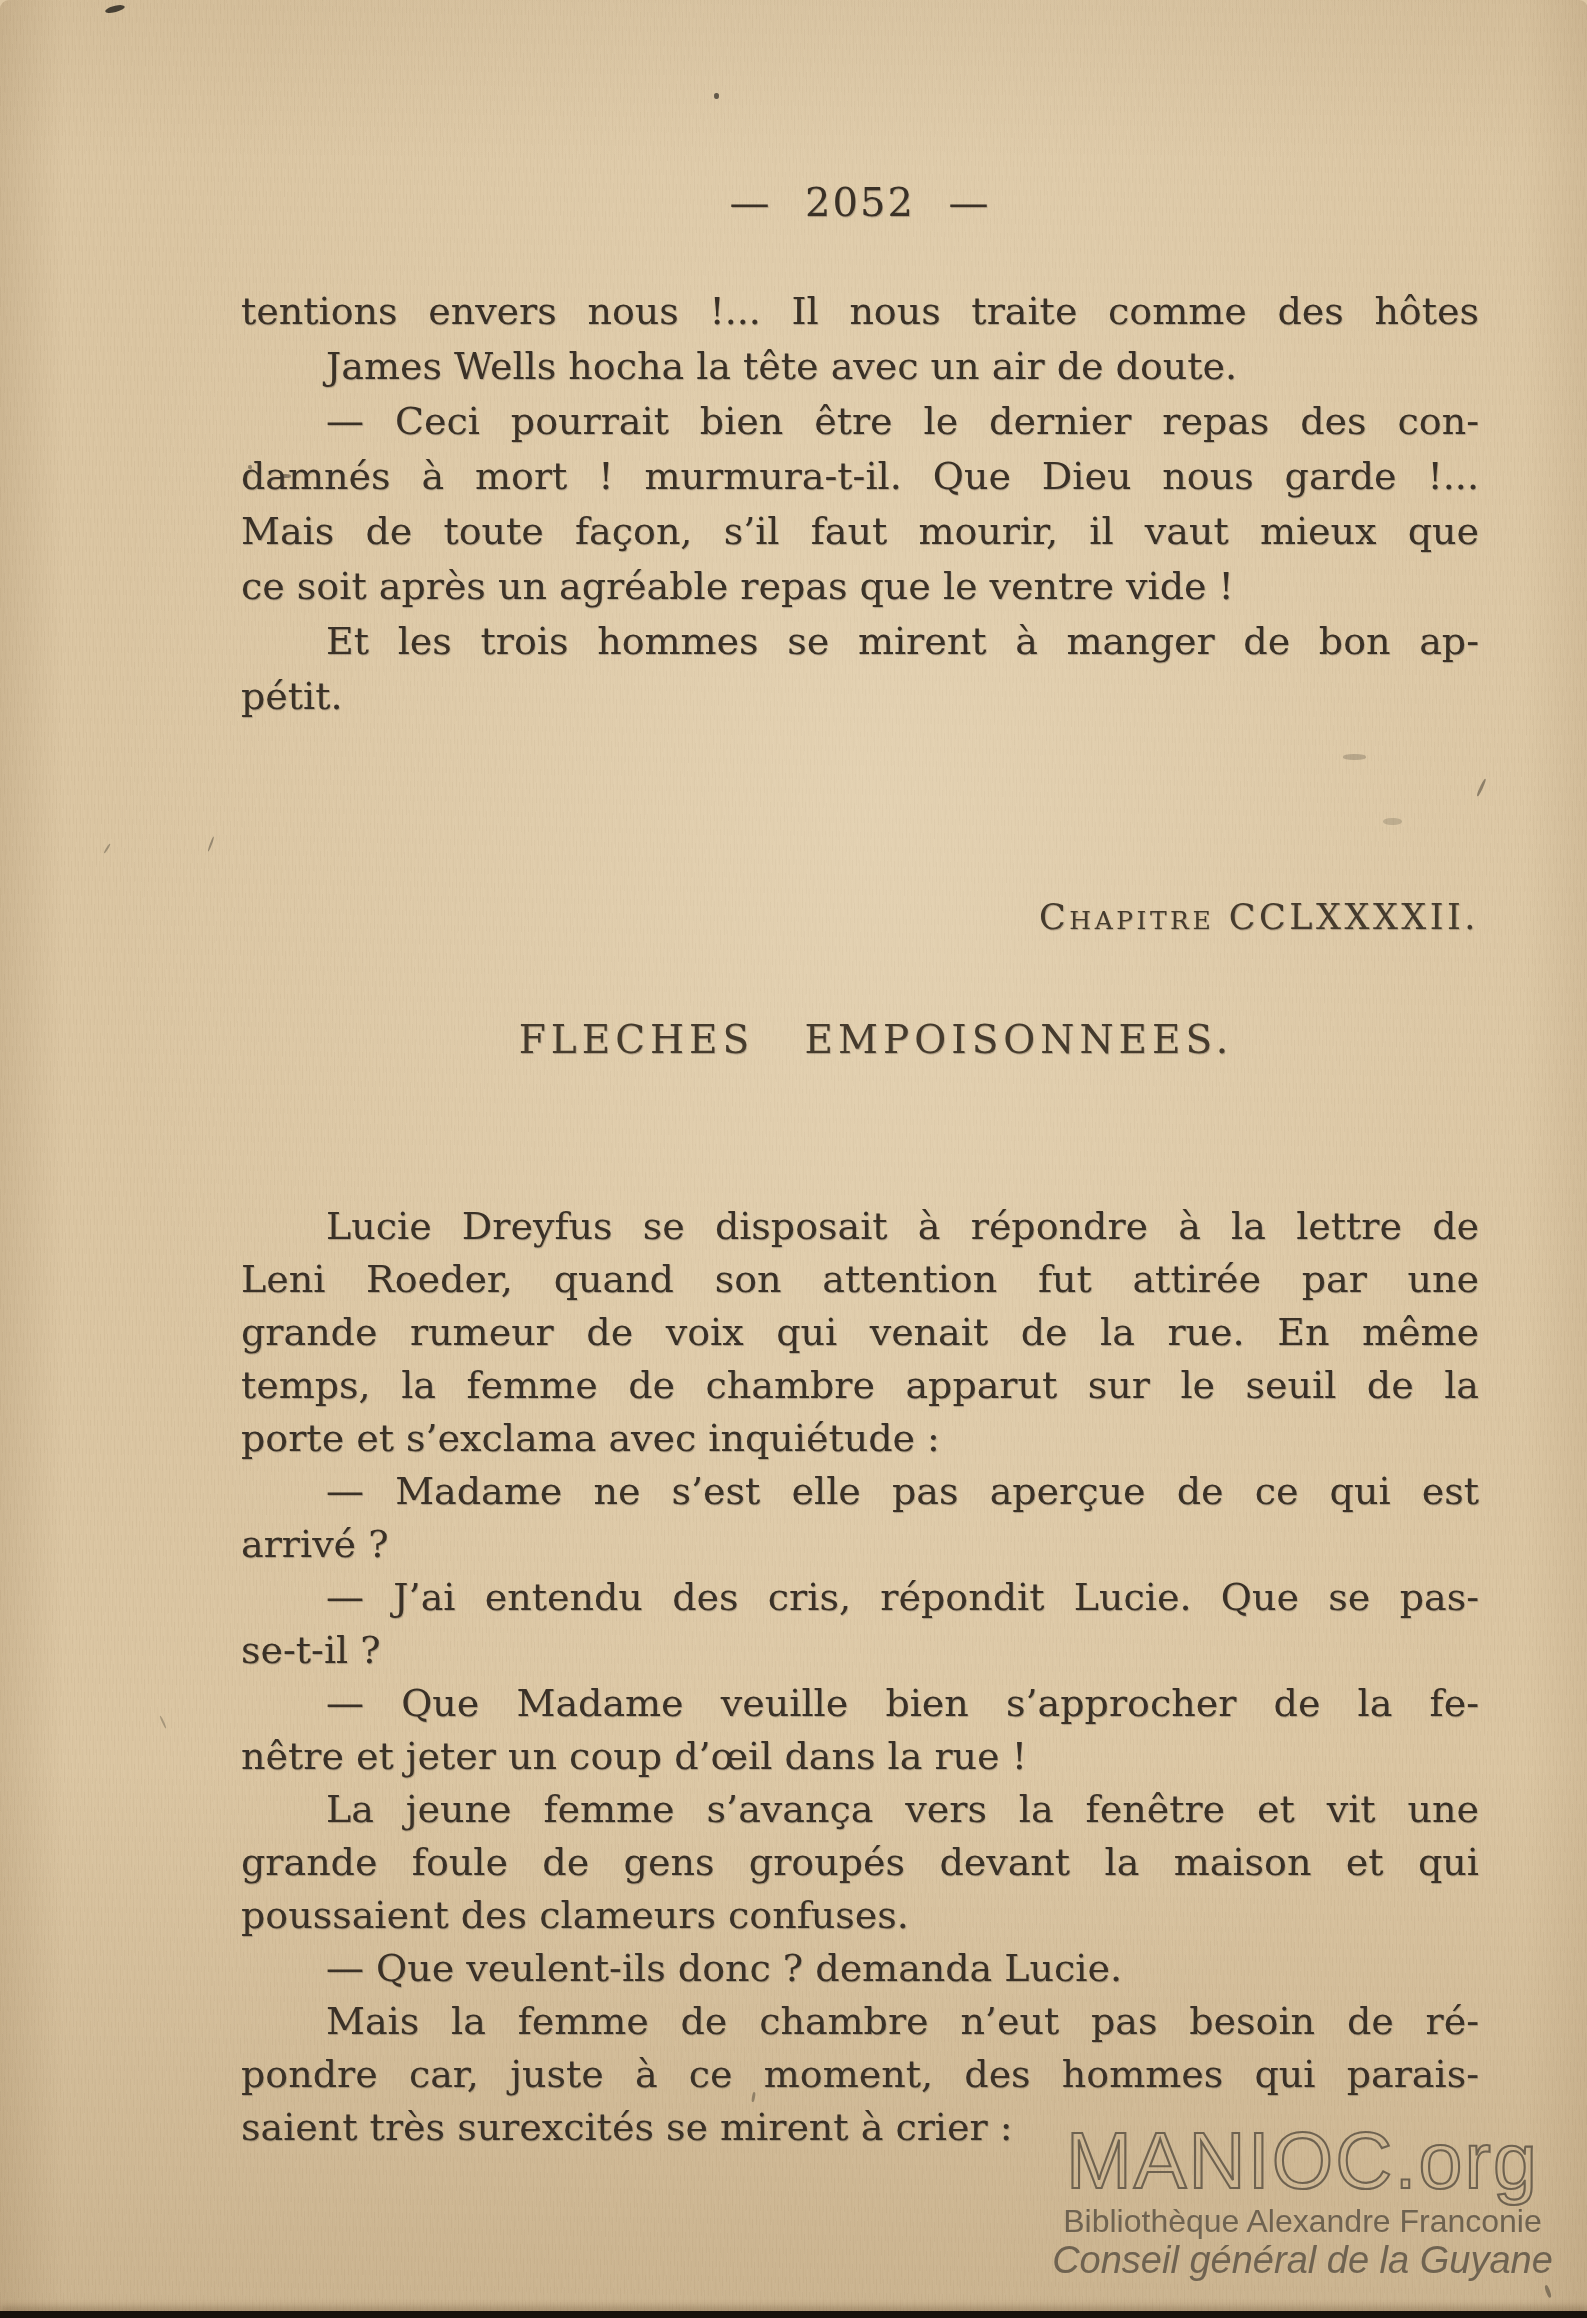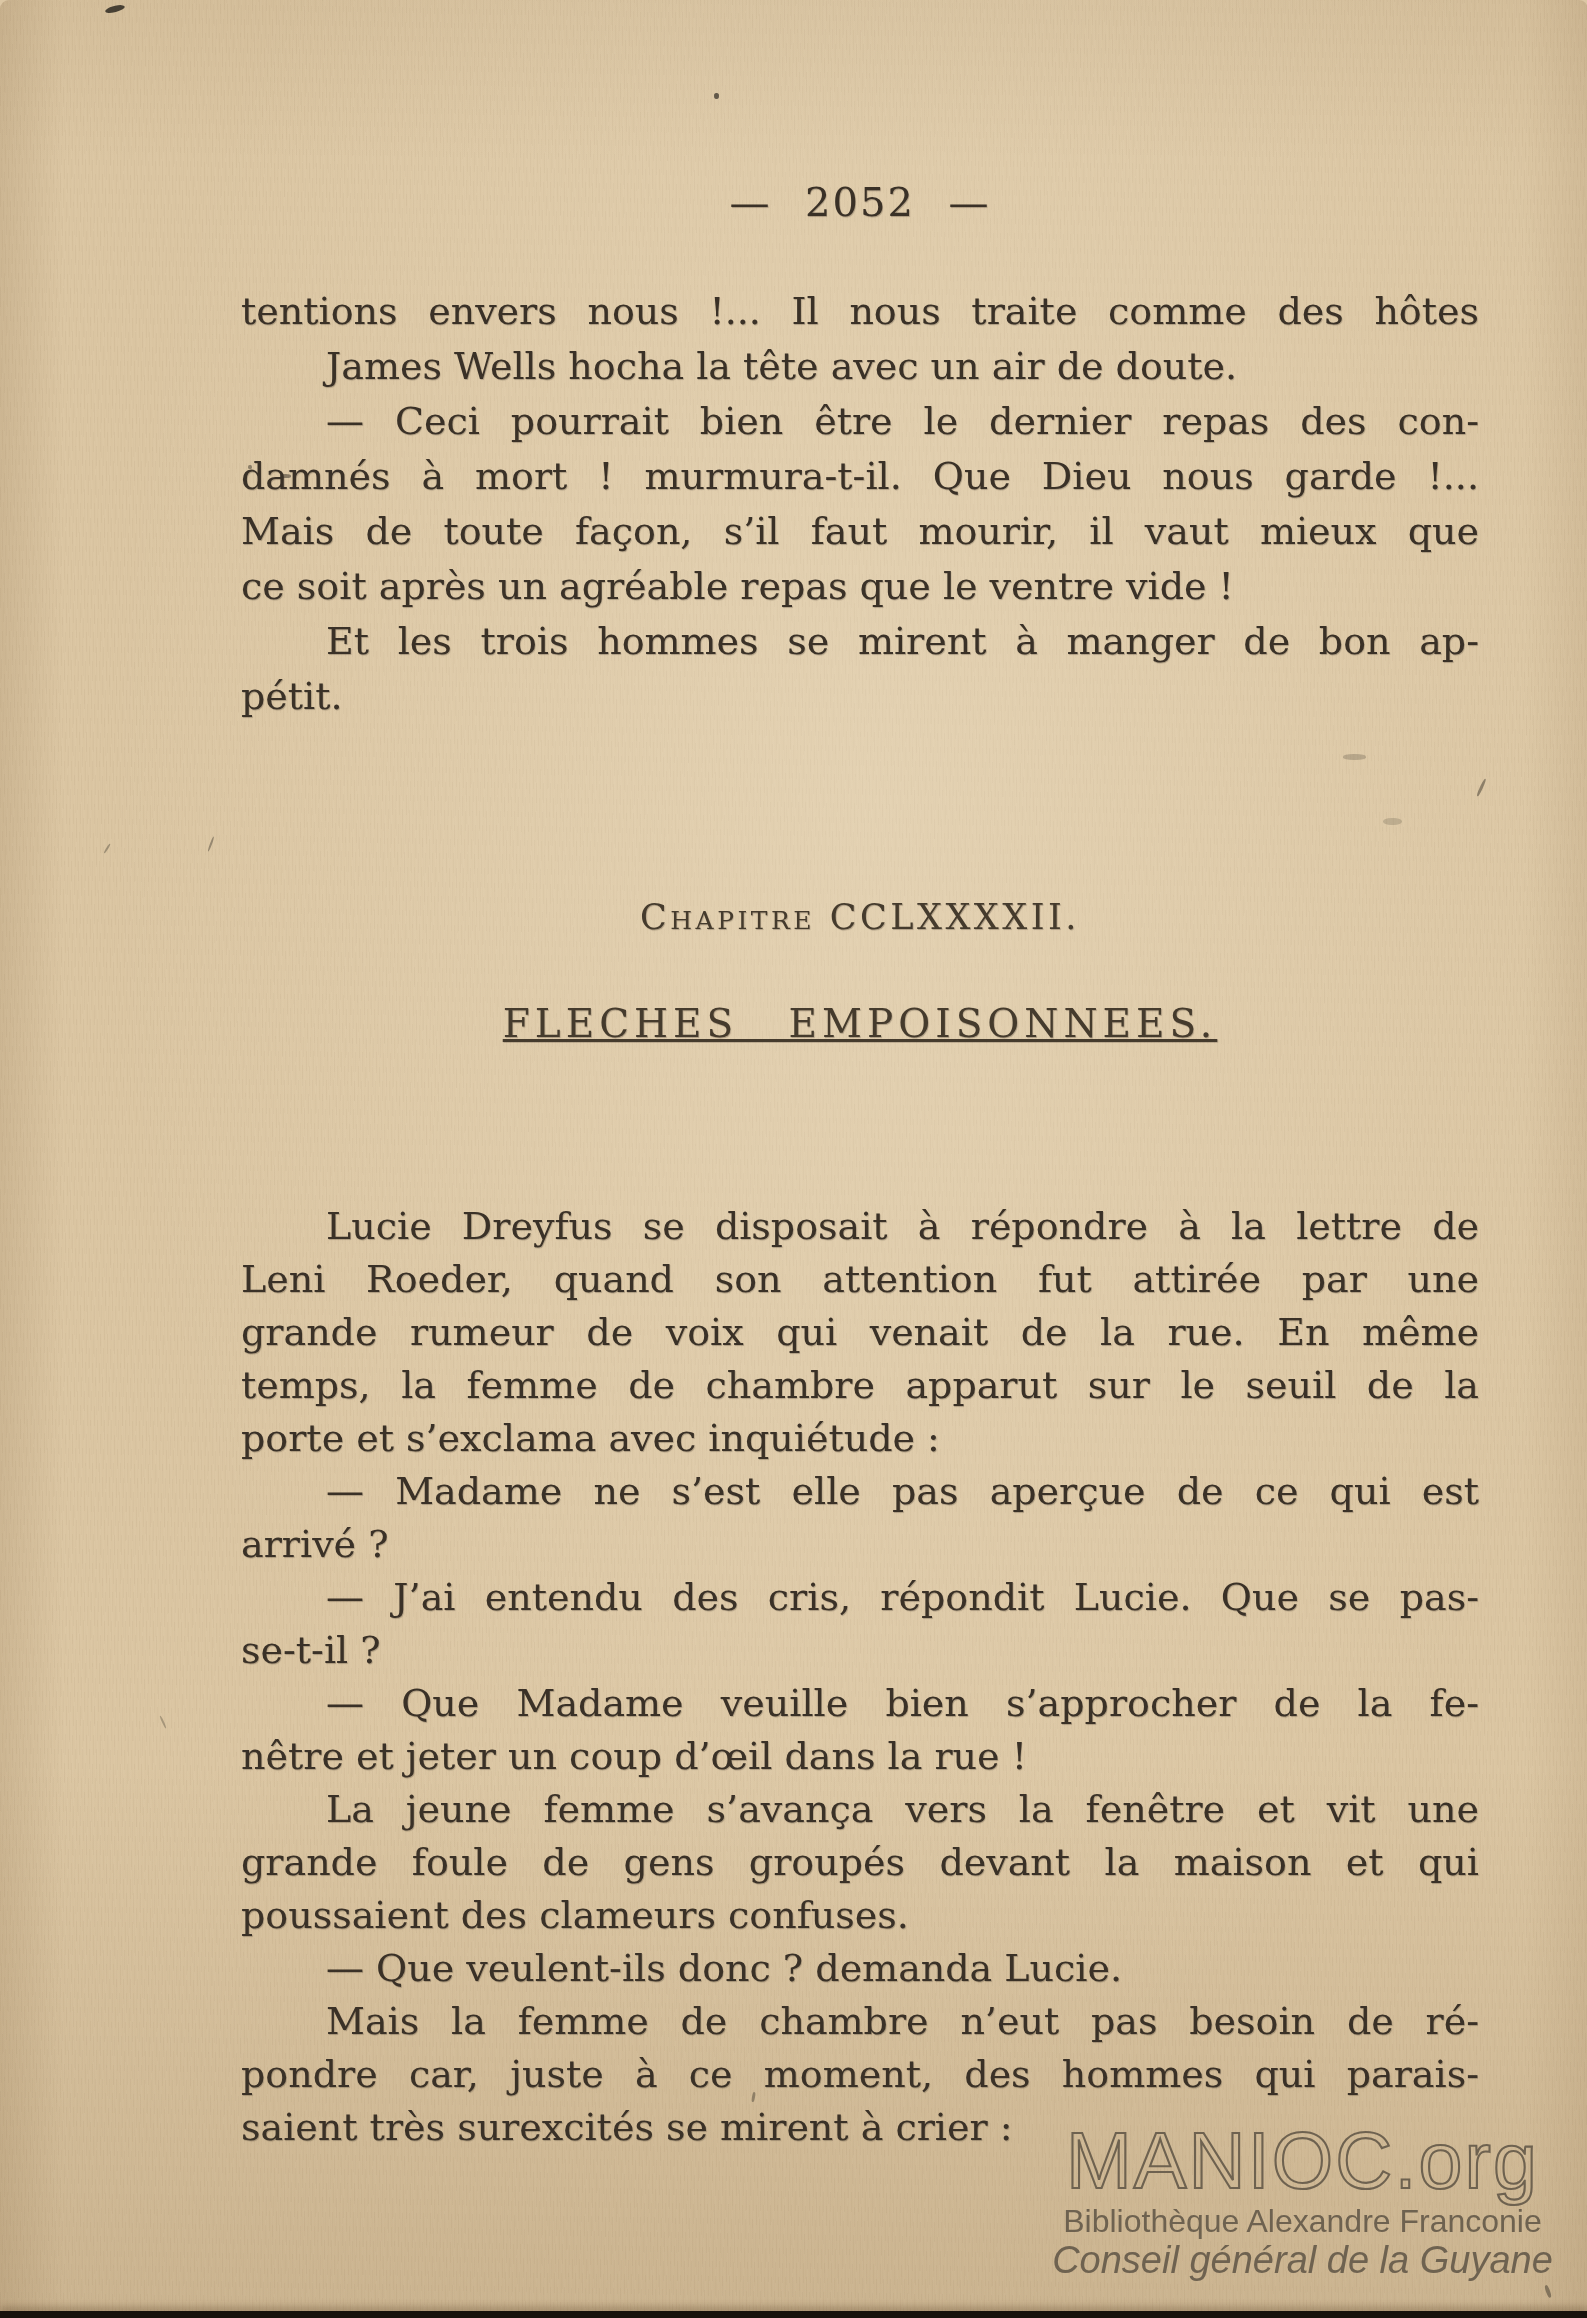--- a/index.html
+++ b/index.html
@@ -32,30 +32,29 @@
   .block-main{top:1200px;}
   .block-main .line{height:53px;line-height:53px;}
   .line{
     text-align:justify;text-align-last:justify;
     text-shadow:0.7px 1.1px 0.7px rgba(58,47,35,0.28);
   }
   .line.last{text-align-last:left;}
   .line.indent{text-indent:85px;}
   .chapter{
     position:absolute;top:896px;left:241px;width:1238px;margin:0;
-    text-align:center;font-variant:small-caps;font-weight:normal;
+    text-align:right;font-variant:small-caps;font-weight:normal;
     font-size:35px;line-height:43px;letter-spacing:3.5px;color:var(--heading);
     text-shadow:0.7px 0.7px 0.7px rgba(58,47,35,0.30);
   }
   .title{
-    position:absolute;top:1002px;left:241px;width:1238px;margin:0;
+    position:absolute;top:1002px;left:241px;width:1238px;margin:16px;
     text-align:center;font-weight:normal;font-size:39px;line-height:44px;
     letter-spacing:5px;word-spacing:33px;color:var(--heading);
     text-shadow:0.7px 0.7px 0.7px rgba(58,47,35,0.30);
-    text-decoration:underline;
   }
   .watermark{
     position:absolute;top:2121px;left:1008px;width:589px;text-align:center;
     font-family:"Liberation Sans", sans-serif;color:var(--wm);
   }
   .wm-logo{
     font-size:79px;line-height:79px;letter-spacing:2.1px;
     color:transparent;-webkit-text-stroke:2.1px var(--wm);
   }
   .wm-lib{margin-top:4.3px;font-size:32px;line-height:34px;}

